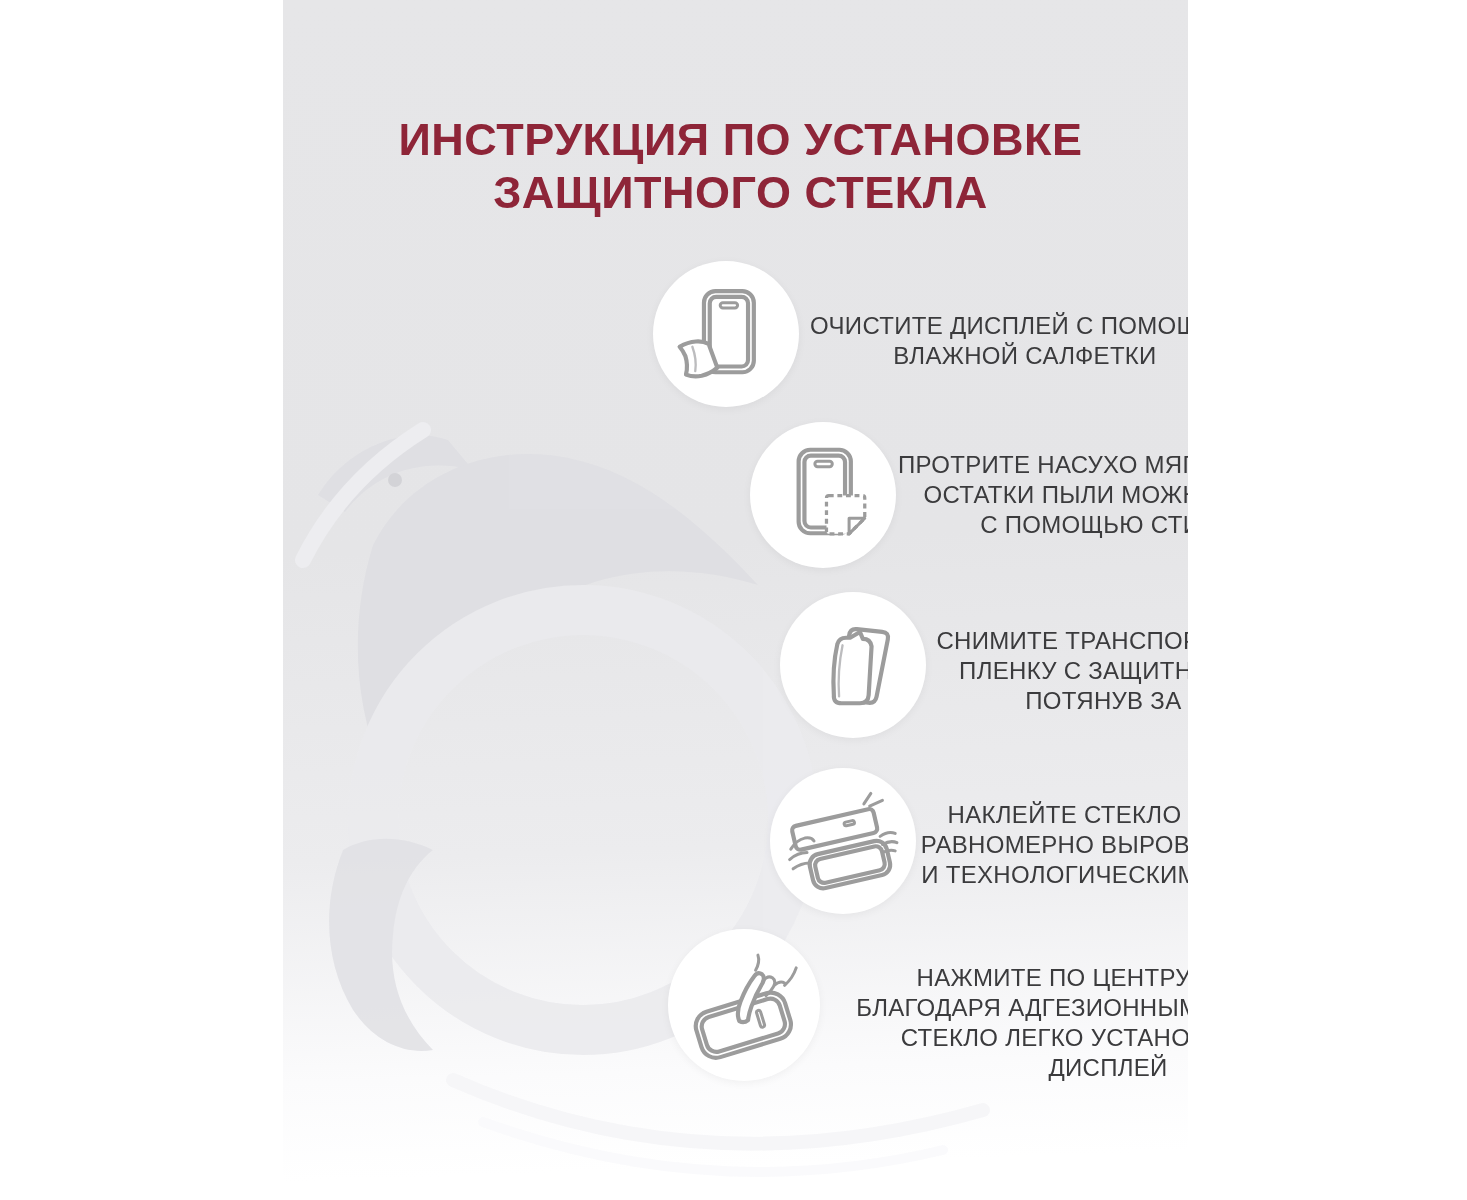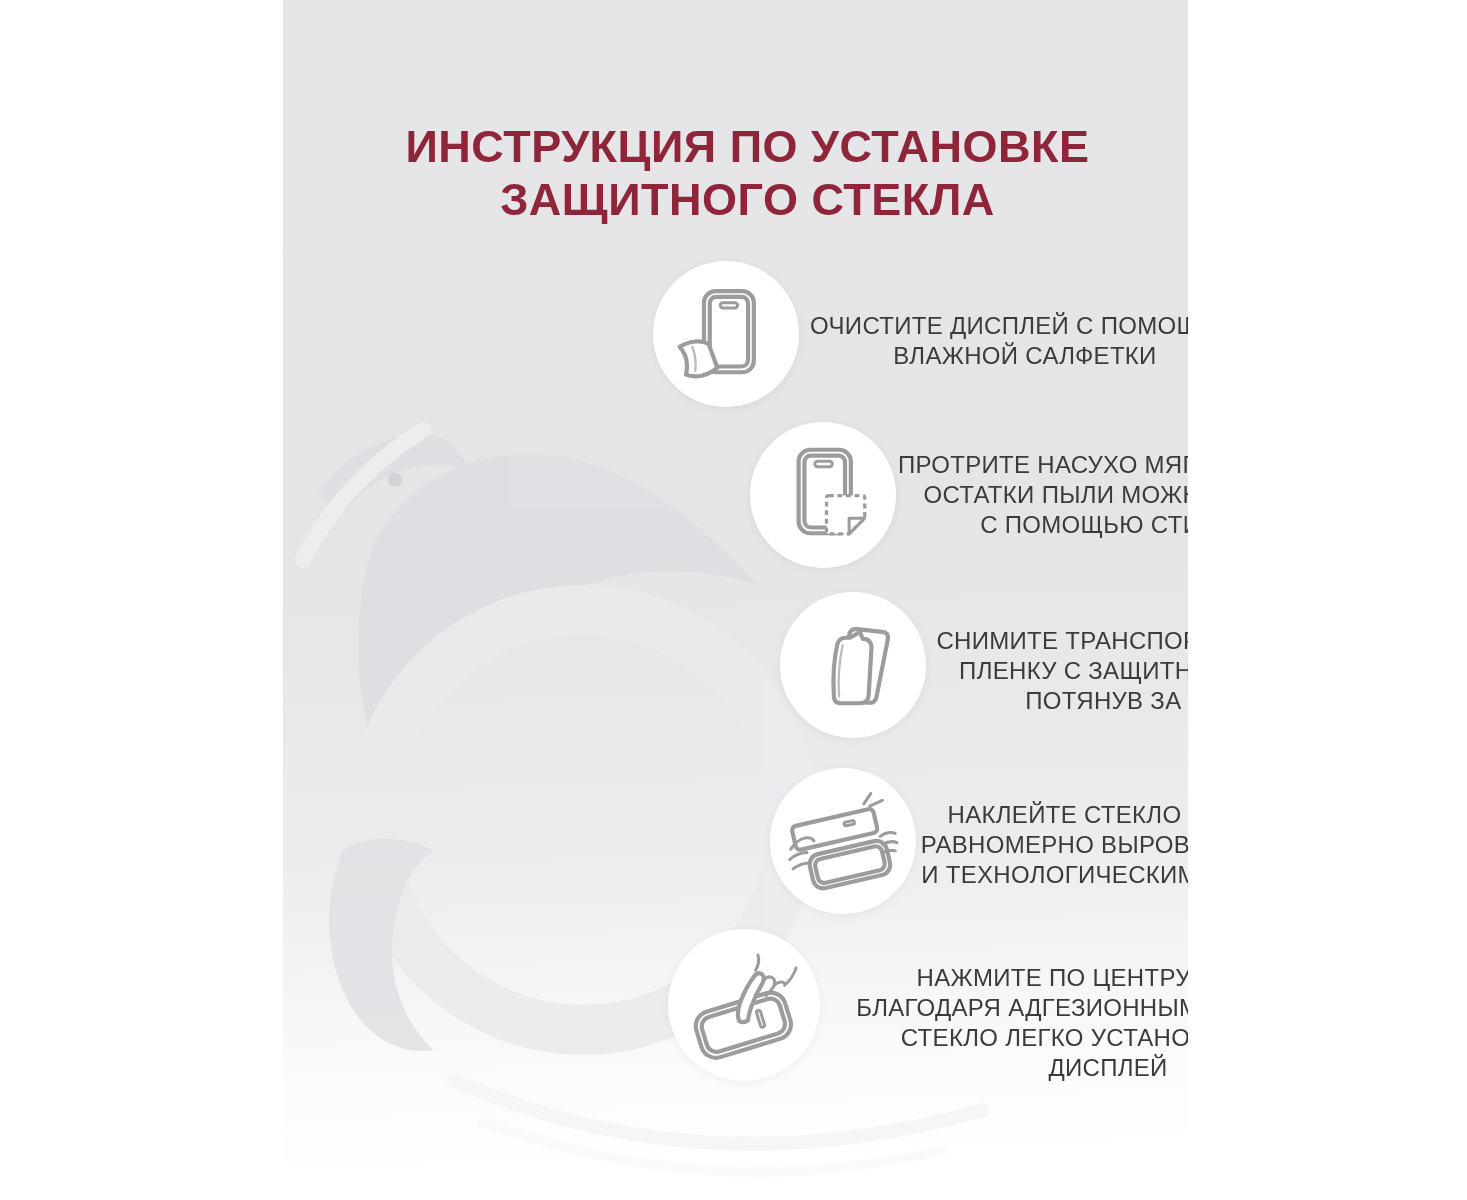--- a/index.html
+++ b/index.html
@@ -3,21 +3,21 @@
 <meta charset="utf-8">
 <style>
   html,body{margin:0;padding:0;background:#ffffff;}
   .canvas{position:relative;width:1467px;height:1200px;background:#ffffff;overflow:hidden;
           font-family:"Liberation Sans",sans-serif;}
   .card{position:absolute;left:283px;top:0;width:905px;height:1200px;overflow:hidden;
         background:linear-gradient(178deg,#e6e6e8 0%,#e5e5e7 45%,#ececee 70%,#fbfbfc 88%,#ffffff 96%);}
   .watermark{position:absolute;left:0;top:0;pointer-events:none;}
   .title{position:absolute;left:0;top:108px;width:905px;text-align:center;
          font-size:45px;line-height:53px;font-weight:700;color:#8e2538;
-         white-space:pre-line;letter-spacing:.5px;margin:12px;}
+         white-space:pre-line;letter-spacing:.5px;margin:5px;}
   .circle{position:absolute;width:146px;height:146px;border-radius:50%;background:#ffffff;
           box-shadow:0 2px 8px rgba(0,0,0,0.05);display:flex;align-items:center;justify-content:center;}
   .circle svg{width:116px;height:116px;}
   .c1{left:370px;top:261px;}
   .c2{left:467px;top:422px;}
   .c3{left:497px;top:592px;}
   .c4{left:487px;top:768px;}
   .c5{left:385px;top:929px;width:152px;height:152px;}
   .step-text{position:absolute;white-space:pre-line;text-align:center;
              font-size:24px;line-height:30px;color:#3b3b3d;letter-spacing:.3px;}

